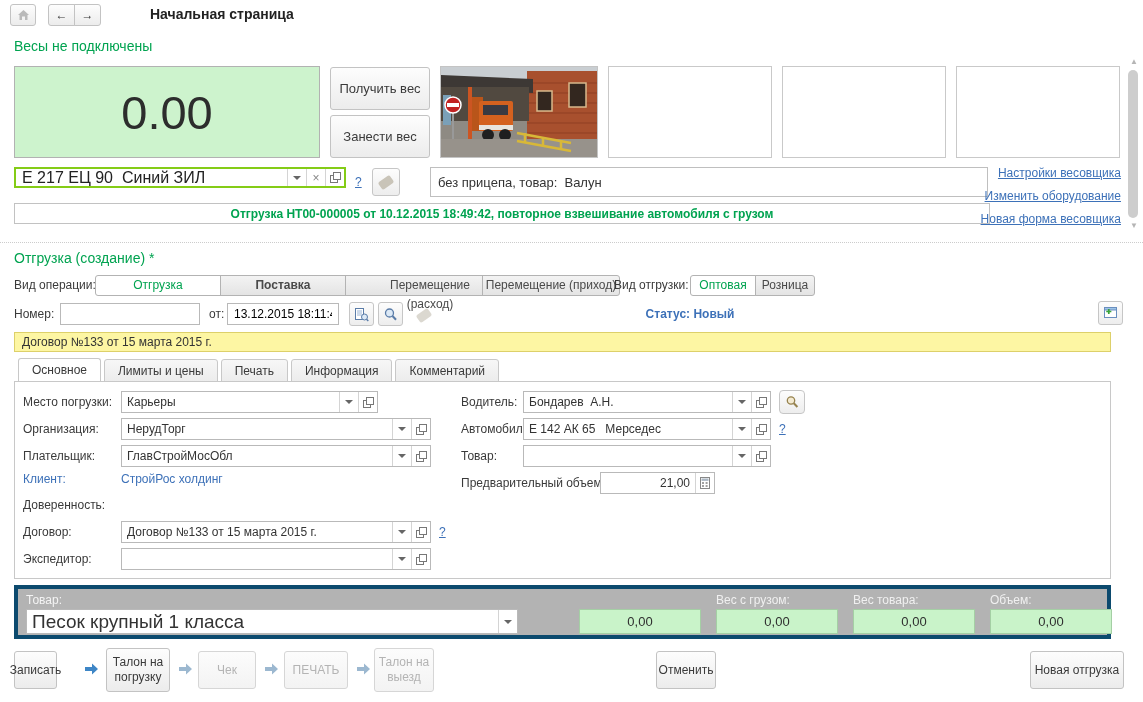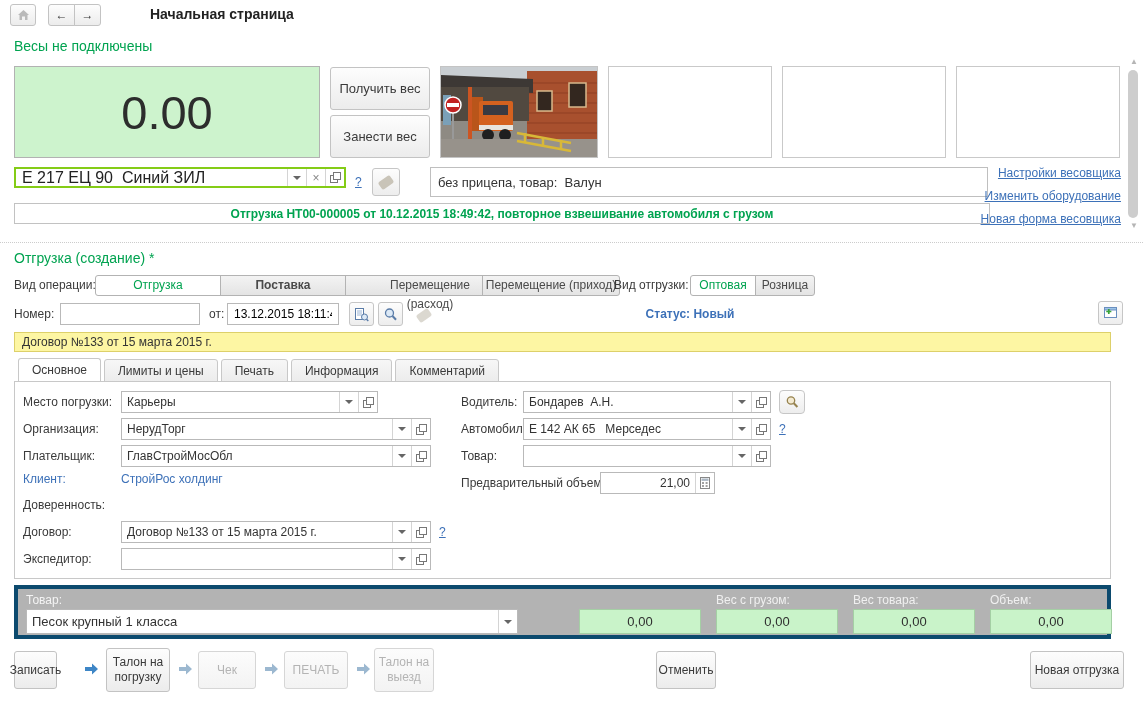--- a/index.html
+++ b/index.html
@@ -348,21 +348,21 @@
               <rect x="5.6" y="8.2" width="2" height="1.6"></rect>
             </g>
         </svg>
       </div>
     </div>
   </div>
 
   <div class="abs" style="left:14px;top:585px;width:1097px;height:54px;background:#b3b3b3;border:4px solid #0c4a6e;">
     <div class="abs" style="left:8px;top:4px;color:#f4f4f4;">Товар:</div>
     <div class="abs combo" style="left:8px;top:20px;width:492px;height:25px;">
-      <input style="font-size: 13px;" value="Песок крупный 1 класса">
+      <input style="font-size: 19px;" value="Песок крупный 1 класса">
       <div class="cbtn">
           <span class="tri-down"></span>
         </div>
     </div>
 
     <div class="abs" style="left:561px;top:20px;color:#f0f0f0;">Вес тары:</div>
     <div class="abs greenbox" style="left:561px;top:20px;width:122px;height:25px;">0,00</div>
 
     <div class="abs" style="left:698px;top:4px;color:#f0f0f0;">Вес с грузом:</div>
     <div class="abs greenbox" style="left:698px;top:20px;width:122px;height:25px;">0,00</div>

